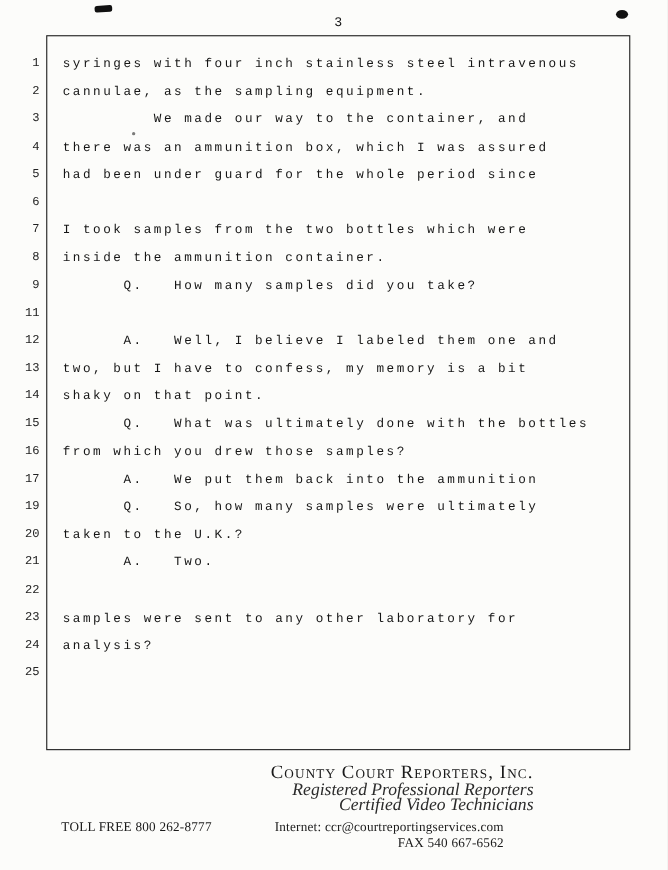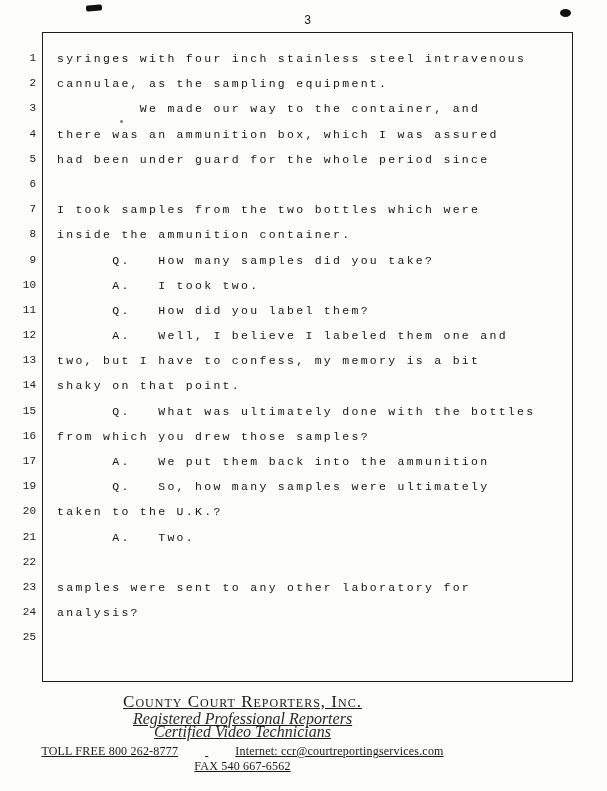--- a/index.html
+++ b/index.html
@@ -56,24 +56,23 @@
     color: #222;
   }
   .line .lt { display: inline-block; }
 
   
   .footer {
     position: absolute;
     left: 0;
     top: 692px;
     width: 485px;
-    text-align: center;
+    text-align: right;
     font-family: "Liberation Serif", "DejaVu Serif", serif;
     color: #1a1a1a;
-    text-decoration: underline;
   }
   .footer .company {
     font-variant: small-caps;
     font-size: 17px;
     letter-spacing: 1px;
   }
   .footer .tagline {
     font-style: italic;
     font-size: 16px;
     line-height: 13px;
@@ -111,22 +110,21 @@
     <div>
         <div class="line"><span class="ln">1</span><span class="lt">syringes with four inch stainless steel intravenous</span></div>
         <div class="line"><span class="ln">2</span><span class="lt">cannulae, as the sampling equipment.</span></div>
         <div class="line"><span class="ln">3</span><span class="lt">         We made our way to the container, and</span></div>
         <div class="line"><span class="ln">4</span><span class="lt">there was an ammunition box, which I was assured</span></div>
         <div class="line"><span class="ln">5</span><span class="lt">had been under guard for the whole period since</span></div>
         <div class="line"><span class="ln">6</span></div>
         <div class="line"><span class="ln">7</span><span class="lt">I took samples from the two bottles which were</span></div>
         <div class="line"><span class="ln">8</span><span class="lt">inside the ammunition container.</span></div>
         <div class="line"><span class="ln">9</span><span class="lt">      Q.   How many samples did you take?</span></div>
-        <div class="line"><span class="ln">10</span><span class="lt">      A.   I took two.</span></div>
-        <div class="line"><span class="ln">11</span><span class="lt">      Q.   How did you label them?</span></div>
+        <div class="line"><span class="ln">11</span></div>
         <div class="line"><span class="ln">12</span><span class="lt">      A.   Well, I believe I labeled them one and</span></div>
         <div class="line"><span class="ln">13</span><span class="lt">two, but I have to confess, my memory is a bit</span></div>
         <div class="line"><span class="ln">14</span><span class="lt">shaky on that point.</span></div>
         <div class="line"><span class="ln">15</span><span class="lt">      Q.   What was ultimately done with the bottles</span></div>
         <div class="line"><span class="ln">16</span><span class="lt">from which you drew those samples?</span></div>
         <div class="line"><span class="ln">17</span><span class="lt">      A.   We put them back into the ammunition</span></div>
         <div class="line"><span class="ln">19</span><span class="lt">      Q.   So, how many samples were ultimately</span></div>
         <div class="line"><span class="ln">20</span><span class="lt">taken to the U.K.?</span></div>
         <div class="line"><span class="ln">21</span><span class="lt">      A.   Two.</span></div>
         <div class="line"><span class="ln">22</span></div>

